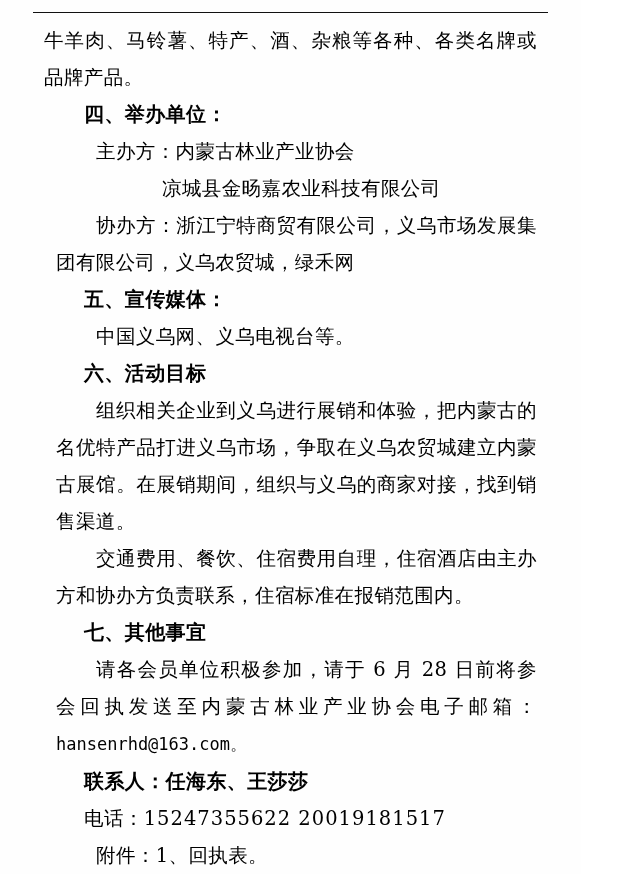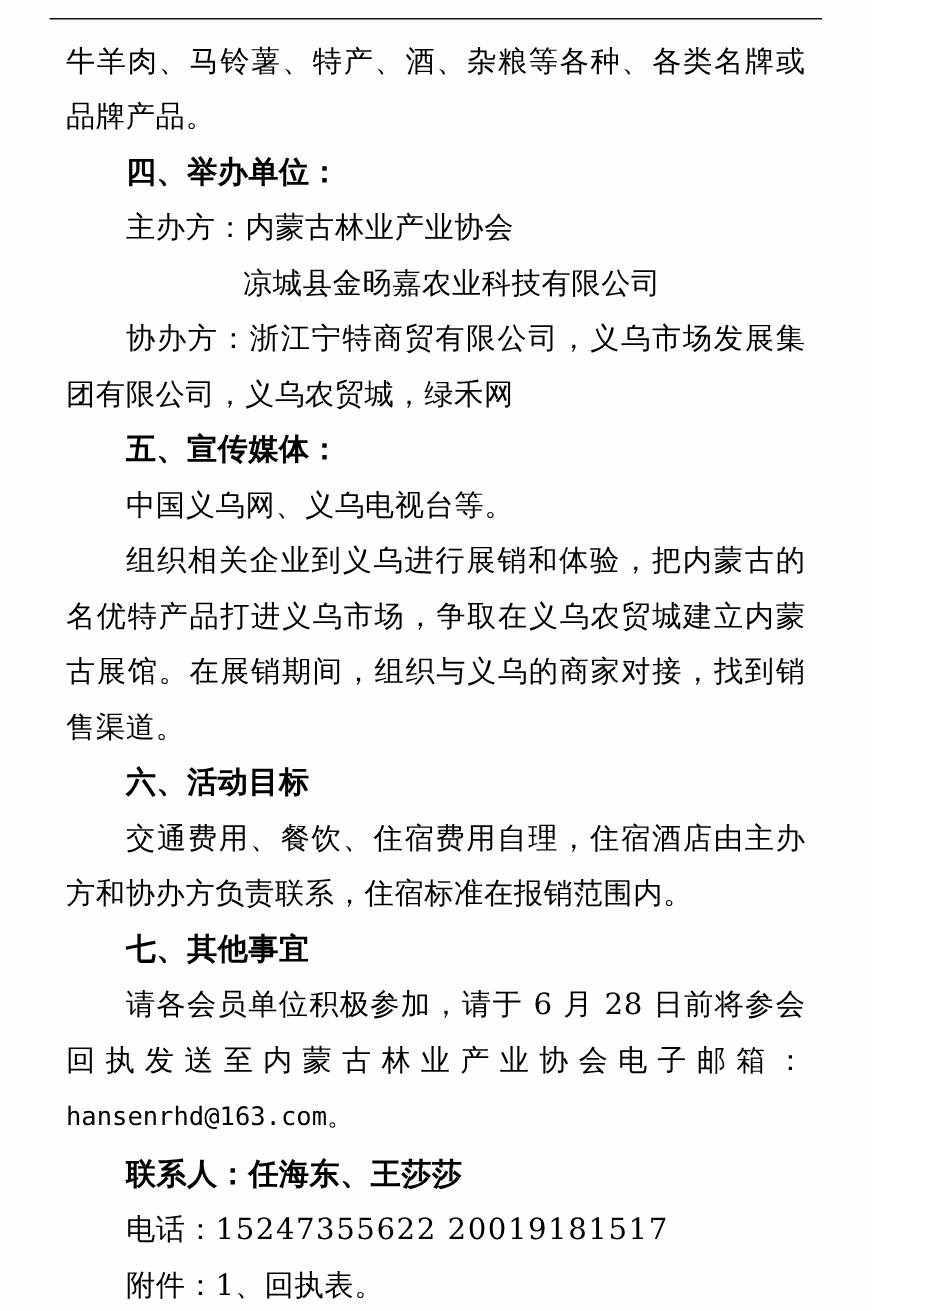--- a/index.html
+++ b/index.html
@@ -35,21 +35,21 @@
     line-height: 37px;
     letter-spacing: 0.4px;
     text-align: justify;
     text-justify: inter-ideograph;
     margin: 0;
   }
   .p {
     margin: 0 0 0 0;
   }
   .indent1 { text-indent: 0; }
-  .indent2 { text-indent: 40px; }
+  .indent2 { text-indent: 40px; margin-left: 12px; }
   .heading {
     font-weight: bold;
     text-indent: 40px;
     font-size: 20px;
     line-height: 37px;
   }
   .sub-indent {
     text-indent: 118px;
   }
   .mono-mail {
@@ -80,23 +80,23 @@
 
 
   <p class="body-text p sub-indent">凉城县金旸嘉农业科技有限公司</p>
 
   <p class="body-text p indent2">协办方：浙江宁特商贸有限公司，义乌市场发展集团有限公司，义乌农贸城，绿禾网</p>
 
   <p class="body-text p heading">五、宣传媒体：</p>
 
   <p class="body-text p indent2">中国义乌网、义乌电视台等。</p>
 
+  <p class="body-text p heading">六、活动目标</p>
+
   <p class="body-text p indent2">组织相关企业到义乌进行展销和体验，把内蒙古的名优特产品打进义乌市场，争取在义乌农贸城建立内蒙古展馆。在展销期间，组织与义乌的商家对接，找到销售渠道。</p>
-
-  <p class="body-text p heading">六、活动目标</p>
 
   <p class="body-text p indent2">交通费用、餐饮、住宿费用自理，住宿酒店由主办方和协办方负责联系，住宿标准在报销范围内。</p>
 
   <p class="body-text p heading">七、其他事宜</p>
 
   <p class="body-text p indent2"><span>请各会员单位积极参加，请于 6 月 28 日前将参会回执发送至内蒙古林业产业协会电子邮箱：</span><span class="mono-mail">hansenrhd@163.com。</span></p>
 
   <p class="body-text p heading">联系人：任海东、王莎莎</p>
 
   <p class="body-text p phone-line"><span>电话：</span><span class="num">15247355622    20019181517</span></p>

